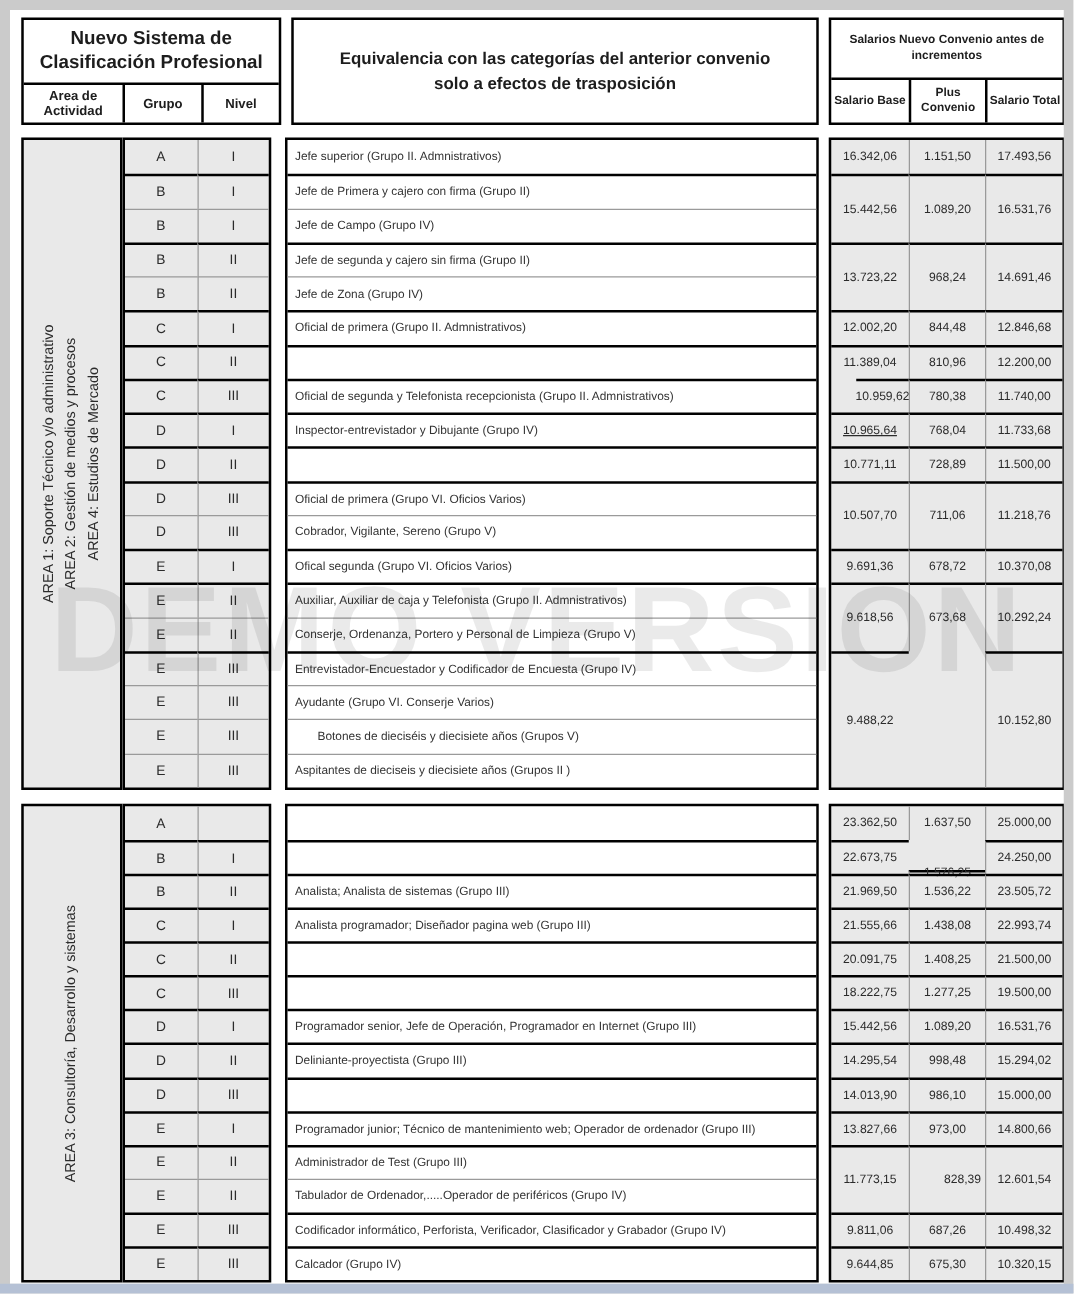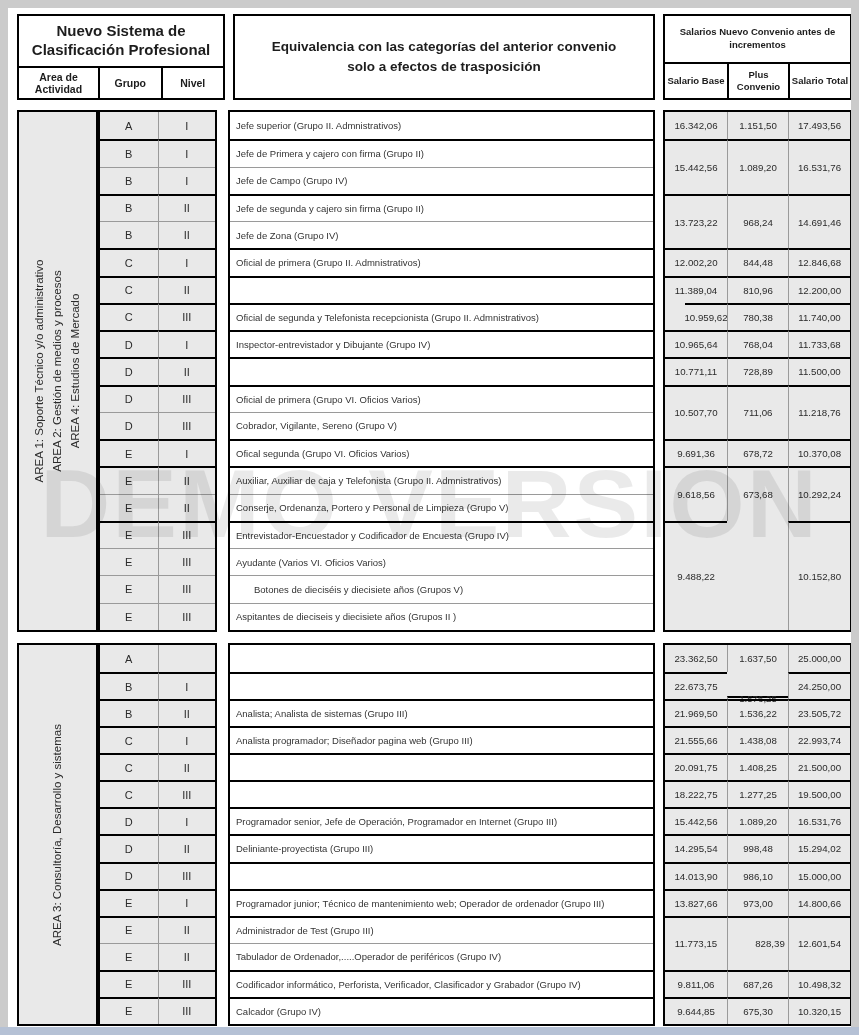--- a/index.html
+++ b/index.html
@@ -140,21 +140,21 @@
         <div class="cell catcell bt-thick" style="grid-row: 7;"></div>
         <div class="cell catcell bt-thick" style="grid-row: 8;">Oficial de segunda y Telefonista recepcionista (Grupo II. Admnistrativos)</div>
         <div class="cell catcell bt-thick" style="grid-row: 9;">Inspector-entrevistador y Dibujante (Grupo IV)</div>
         <div class="cell catcell bt-thick" style="grid-row: 10;"></div>
         <div class="cell catcell bt-thick" style="grid-row: 11;">Oficial de primera (Grupo VI. Oficios Varios)</div>
         <div class="cell catcell bt-thin" style="grid-row: 12;">Cobrador, Vigilante, Sereno (Grupo V)</div>
         <div class="cell catcell bt-thick" style="grid-row: 13;">Ofical segunda (Grupo VI. Oficios Varios)</div>
         <div class="cell catcell bt-thick" style="grid-row: 14;">Auxiliar, Auxiliar de caja y Telefonista (Grupo II. Admnistrativos)</div>
         <div class="cell catcell bt-thin" style="grid-row: 15;">Conserje, Ordenanza, Portero y Personal de Limpieza (Grupo V)</div>
         <div class="cell catcell bt-thick" style="grid-row: 16;">Entrevistador-Encuestador y Codificador de Encuesta (Grupo IV)</div>
-        <div class="cell catcell bt-thin" style="grid-row: 17;">Ayudante (Varios VI. Oficios Varios)</div>
+        <div class="cell catcell bt-thin" style="grid-row: 17;">Ayudante (Grupo VI. Conserje Varios)</div>
         <div class="cell catcell bt-thin" style="grid-row: 18; padding-left: 24px;">Botones de dieciséis y diecisiete años (Grupos V)</div>
         <div class="cell catcell bt-thin" style="grid-row: 19;">Aspitantes de dieciseis y diecisiete años (Grupos II )</div>
       </div>
     <div class="block sal-grid grid">
         <div class="cell scell" style="grid-area: 1 / 1 / span 1;">16.342,06</div>
         <div class="cell scell bl-thin" style="grid-area: 1 / 2 / span 1;">1.151,50</div>
         <div class="cell scell bl-thin" style="grid-area: 1 / 3 / span 1;">17.493,56</div>
         <div class="cell scell bt-thick" style="grid-area: 2 / 1 / span 2;">15.442,56</div>
         <div class="cell scell bt-thick bl-thin" style="grid-area: 2 / 2 / span 2;">1.089,20</div>
         <div class="cell scell bt-thick bl-thin" style="grid-area: 2 / 3 / span 2;">16.531,76</div>
@@ -163,21 +163,21 @@
         <div class="cell scell bt-thick bl-thin" style="grid-area: 4 / 3 / span 2;">14.691,46</div>
         <div class="cell scell bt-thick" style="grid-area: 6 / 1 / span 1;">12.002,20</div>
         <div class="cell scell bt-thick bl-thin" style="grid-area: 6 / 2 / span 1;">844,48</div>
         <div class="cell scell bt-thick bl-thin" style="grid-area: 6 / 3 / span 1;">12.846,68</div>
         <div class="cell scell bt-thick" style="grid-area: 7 / 1 / span 1;">11.389,04</div>
         <div class="cell scell bt-thick bl-thin" style="grid-area: 7 / 2 / span 1;">810,96</div>
         <div class="cell scell bt-thick bl-thin" style="grid-area: 7 / 3 / span 1;">12.200,00</div>
         <div class="cell scell bt-thick" style="grid-area: 8 / 1 / span 1; margin-left: 20px;">10.959,62</div>
         <div class="cell scell bt-thick bl-thin" style="grid-area: 8 / 2 / span 1;">780,38</div>
         <div class="cell scell bt-thick bl-thin" style="grid-area: 8 / 3 / span 1;">11.740,00</div>
-        <div class="cell scell bt-thick" style="grid-area: 9 / 1 / span 1;">10.965,64</div>
+        <div class="cell scell bt-thick" style="grid-area: 9 / 1 / span 1; text-decoration: underline;">10.965,64</div>
         <div class="cell scell bt-thick bl-thin" style="grid-area: 9 / 2 / span 1;">768,04</div>
         <div class="cell scell bt-thick bl-thin" style="grid-area: 9 / 3 / span 1;">11.733,68</div>
         <div class="cell scell bt-thick" style="grid-area: 10 / 1 / span 1;">10.771,11</div>
         <div class="cell scell bt-thick bl-thin" style="grid-area: 10 / 2 / span 1;">728,89</div>
         <div class="cell scell bt-thick bl-thin" style="grid-area: 10 / 3 / span 1;">11.500,00</div>
         <div class="cell scell bt-thick" style="grid-area: 11 / 1 / span 2;">10.507,70</div>
         <div class="cell scell bt-thick bl-thin" style="grid-area: 11 / 2 / span 2;">711,06</div>
         <div class="cell scell bt-thick bl-thin" style="grid-area: 11 / 3 / span 2;">11.218,76</div>
         <div class="cell scell bt-thick" style="grid-area: 13 / 1 / span 1;">9.691,36</div>
         <div class="cell scell bt-thick bl-thin" style="grid-area: 13 / 2 / span 1;">678,72</div>

